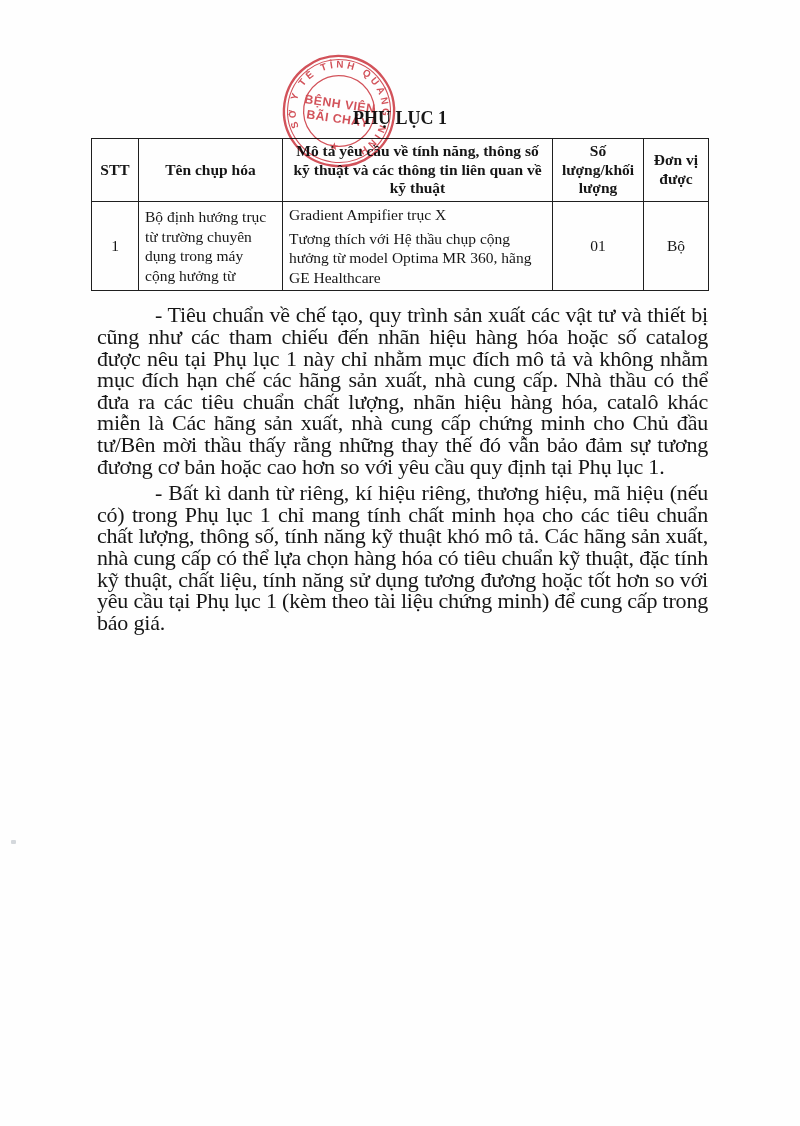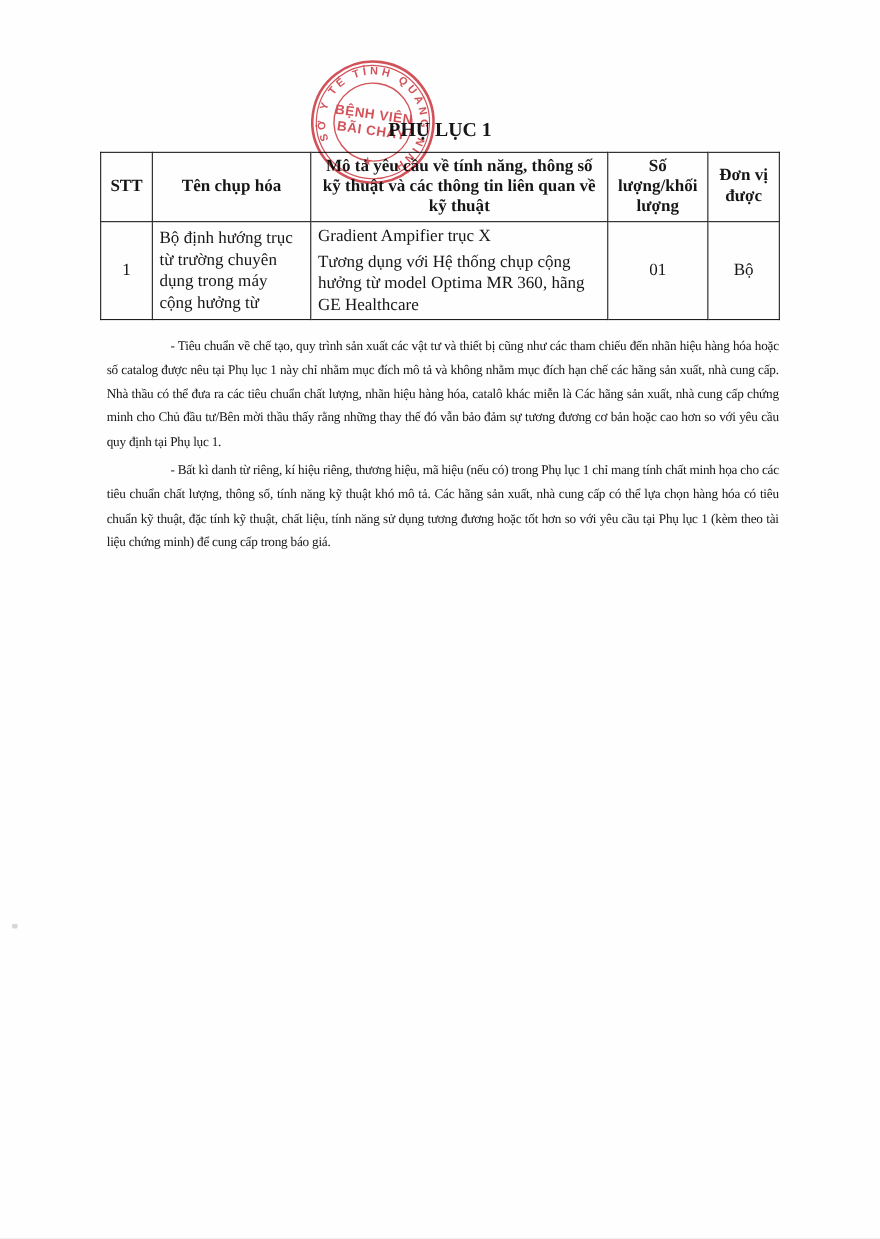--- a/index.html
+++ b/index.html
@@ -65,21 +65,21 @@
   td.c-center { text-align: center; vertical-align: middle; }
   td.c-top-left { text-align: left; vertical-align: top; padding-left: 9px; line-height: 1.26; padding-top: 4px; }
   td.c-desc { text-align: left; vertical-align: top; padding-left: 9px; line-height: 1.26; padding-top: 3px; }
   .desc-line-2 { margin-top: 4px; }
 
   
   .notes { position: relative; z-index: 2; margin: 13px 94px 0 97px; width: 611px; }
   .notes-heading { font-weight: bold; font-size: 17px; }
   .note-para {
     margin: 5px 0 0 0;
-    font-size: 12px;
+    font-size: 22px;
     line-height: 21.6px;
     letter-spacing: -0.2px;
     text-align: justify;
     text-indent: 58px;
   }
 
   
   .speck {
     position: absolute;
     left: 11px;
@@ -129,21 +129,21 @@
         <th>Số lượng/khối lượng</th>
         <th>Đơn vị được</th>
       </tr>
     </thead>
     <tbody>
       <tr>
         <td class="c-center">1</td>
         <td class="c-top-left">Bộ định hướng trục từ trường chuyên dụng trong máy cộng hưởng từ</td>
         <td class="c-desc">
           <div>Gradient Ampifier trục X</div>
-          <div class="desc-line-2">Tương dụng với Hệ thống chụp cộng hưởng từ model Optima MR 360, hãng GE Healthcare</div>
+          <div class="desc-line-2">Tương thích với Hệ thầu chụp cộng hưởng từ model Optima MR 360, hãng GE Healthcare</div>
         </td>
         <td class="c-center">01</td>
         <td class="c-center">Bộ</td>
       </tr>
     </tbody>
   </table>
 
   <div class="notes">
     <p class="note-para">- Tiêu chuẩn về chế tạo, quy trình sản xuất các vật tư và thiết bị cũng như các tham chiếu đến nhãn hiệu hàng hóa hoặc số catalog được nêu tại Phụ lục 1 này chỉ nhằm mục đích mô tả và không nhằm mục đích hạn chế các hãng sản xuất, nhà cung cấp. Nhà thầu có thể đưa ra các tiêu chuẩn chất lượng, nhãn hiệu hàng hóa, catalô khác miễn là Các hãng sản xuất, nhà cung cấp chứng minh cho Chủ đầu tư/Bên mời thầu thấy rằng những thay thế đó vẫn bảo đảm sự tương đương cơ bản hoặc cao hơn so với yêu cầu quy định tại Phụ lục 1.</p>
     <p class="note-para">- Bất kì danh từ riêng, kí hiệu riêng, thương hiệu, mã hiệu (nếu có) trong Phụ lục 1 chỉ mang tính chất minh họa cho các tiêu chuẩn chất lượng, thông số, tính năng kỹ thuật khó mô tả. Các hãng sản xuất, nhà cung cấp có thể lựa chọn hàng hóa có tiêu chuẩn kỹ thuật, đặc tính kỹ thuật, chất liệu, tính năng sử dụng tương đương hoặc tốt hơn so với yêu cầu tại Phụ lục 1 (kèm theo tài liệu chứng minh) để cung cấp trong báo giá.</p>

